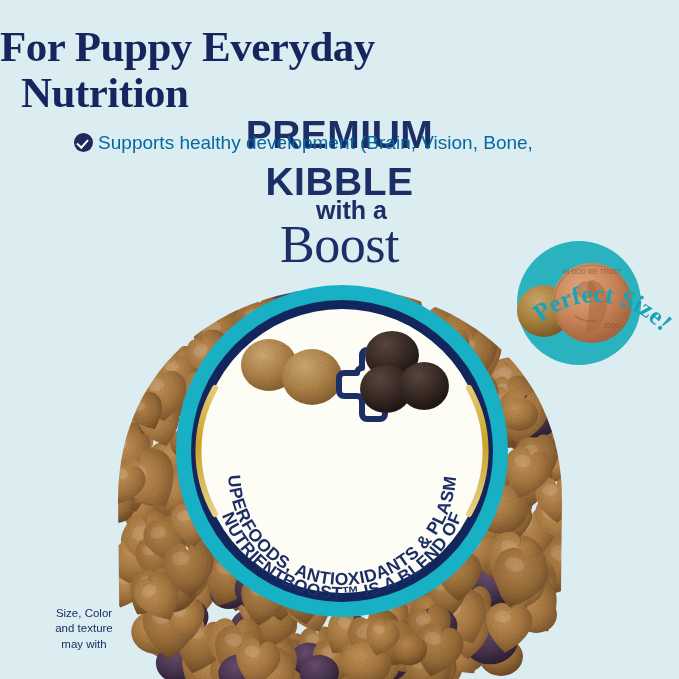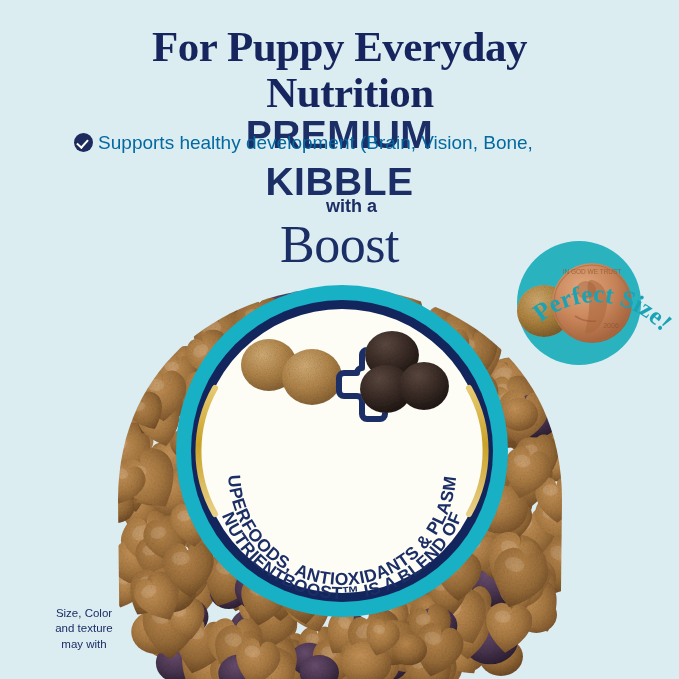--- a/index.html
+++ b/index.html
@@ -8,21 +8,20 @@
     background:#dcedf2;
     font-family:"Liberation Sans", sans-serif;
     overflow:hidden;
     position:relative;
   }
   #stage{position:absolute;inset:0;width:679px;height:679px;overflow:hidden;background:#dcedf2;}
 
   
   .headline{
     position:absolute;left:0;top:24px;width:679px;
-    text-align:center;
     font-family:"Liberation Serif", serif;
     font-weight:bold;
     font-size:43px;
     line-height:1.06;
     letter-spacing:-0.5px;
     color:#16255e;
     z-index:40;
   }
   .headline .l2{display:block;padding-left:21px;}
 
@@ -53,21 +52,21 @@
   
   #badge{
     position:absolute;left:174px;top:283px;width:336px;height:336px;z-index:30;
   }
   .bdg-txt{
     position:absolute;left:0;right:0;text-align:center;color:#1b2e66;
     pointer-events:none;
   }
   .t-premium{top:116px;font-size:39px;font-weight:bold;letter-spacing:0.5px;line-height:0.98;}
   .t-kibble{top:160px;font-size:39px;font-weight:bold;letter-spacing:0.5px;}
-  .t-with{top:196px;font-size:18px;font-weight:bold;padding-left:24px;}
+  .t-with{top:196px;font-size:25px;font-weight:bold;padding-left:24px;}
   .t-boost{top:215px;font-family:"Liberation Serif",serif;font-size:52px;font-weight:normal;letter-spacing:-0.5px;}
 
   
   #perfect{position:absolute;left:487px;top:206px;width:192px;height:165px;z-index:35;}
 
   
   .disclaimer{
     position:absolute;left:24px;top:606px;width:120px;
     color:#1b2e66;font-size:11.5px;line-height:1.33;z-index:40;text-align:center;
   }

